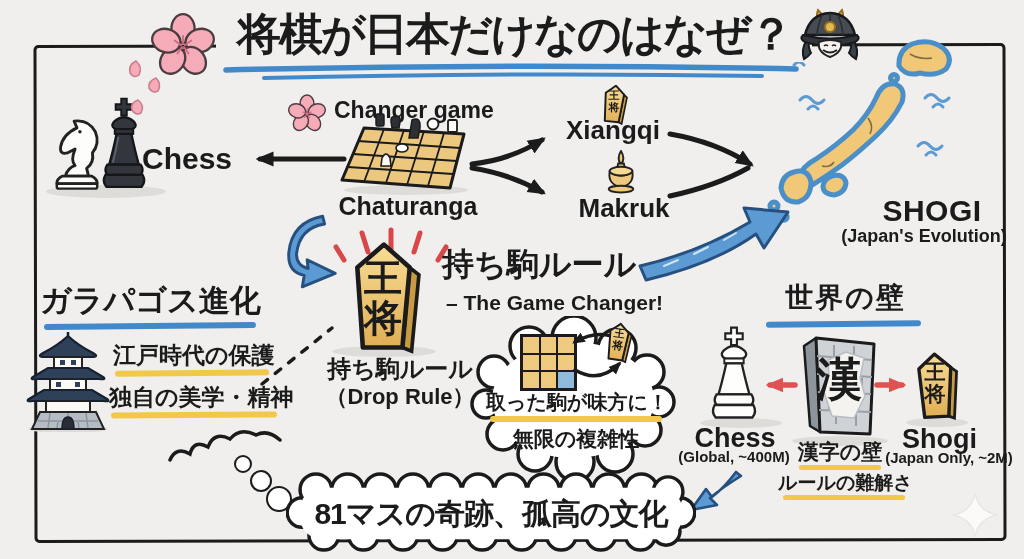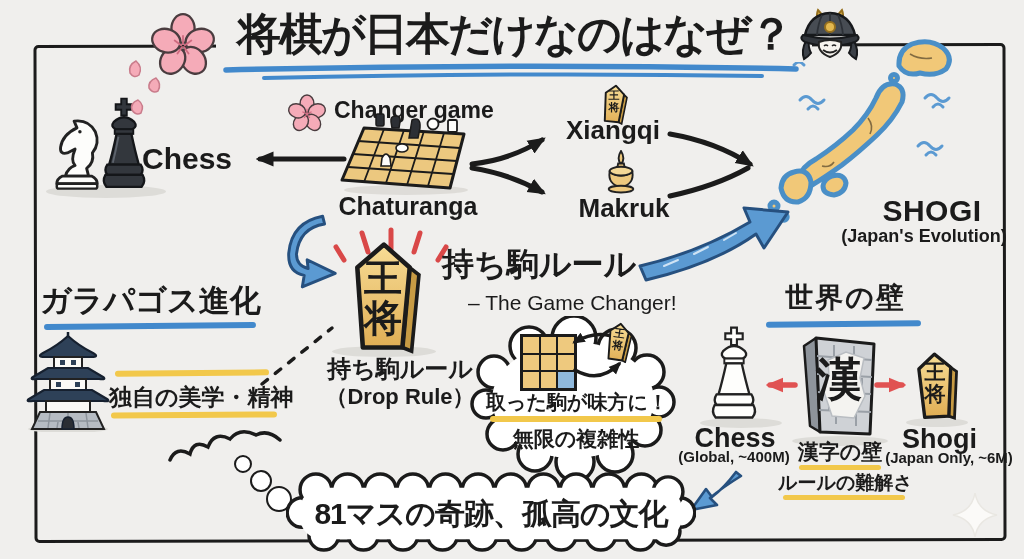--- a/index.html
+++ b/index.html
@@ -166,20 +166,21 @@
     <path d="M22,36 L62,36 Q72,42 77,45 Q81,48 73,47 L11,47 Q3,48 7,45 Q12,42 22,36 Z" fill="#2e4158" stroke="#16202f" stroke-width="2.2"></path>
     <rect x="24" y="47" width="36" height="11" fill="#fbfaf7" stroke="#222" stroke-width="2"></rect>
     <rect x="30" y="50" width="5" height="5" fill="#2e4158"></rect>
       <rect x="49" y="50" width="5" height="5" fill="#2e4158"></rect>
     <path d="M18,58 L66,58 Q76,64 81,67 Q85,70 77,69 L7,69 Q-1,70 3,67 Q8,64 18,58 Z" fill="#2e4158" stroke="#16202f" stroke-width="2.2"></path>
     <rect x="20" y="69" width="44" height="11" fill="#fbfaf7" stroke="#222" stroke-width="2"></rect>
     <path d="M14,80 L70,80 L78,97 L6,97 Z" fill="#b6bcc3" stroke="#222" stroke-width="2"></path>
     <path d="M12,89 L72,89 M24,81 L22,96 M42,81 L42,88 M60,81 L62,96 M32,90 L31,96 M52,90 L53,96" stroke="#8d949c" stroke-width="1.5" fill="none"></path>
     <path d="M36,97 Q36,85 42,85 Q48,85 48,97 Z" fill="#2a2e34" stroke="#16202f" stroke-width="1.5"></path>
   </svg>
+  <div class="abs t" style="left:113px;top:343px;width:162px;font-size:23px">江戸時代の保護</div>
   <div class="ul-y" style="left:115px;top:370px;width:154px;transform:rotate(-0.5deg)"></div>
   <div class="abs t" style="left:109px;top:385px;width:176px;font-size:23px">独自の美学・精神</div>
   <div class="ul-y" style="left:111px;top:412px;width:166px;transform:rotate(-0.4deg)"></div>
   <svg class="abs" style="left:166px;top:424px" width="120" height="54" viewBox="0 0 120 54">
     <path d="M4,36 Q10,22 24,30 Q28,15 42,23 Q48,7 64,15 Q74,3 90,11 Q102,5 114,16" fill="none" stroke="#1b1b1b" stroke-width="3.5" stroke-linecap="round"></path>
   </svg>
   <div class="bub" style="left:234px;top:455px;width:18px;height:18px;border-width:2.5px"></div>
   <div class="bub" style="left:250px;top:470px;width:22px;height:22px;border-width:2.5px"></div>
   <div class="bub" style="left:266px;top:486px;width:26px;height:26px;border-width:2.5px"></div>
 
@@ -202,21 +203,21 @@
           <stop offset="0" stop-color="#f7dc95"></stop>
           <stop offset="1" stop-color="#e0ae55"></stop>
         </linearGradient>
       </defs>
     <path d="M78,30 L88,38 L80,121 L70,117 Z" fill="#c79b44" stroke="#1b1b1b" stroke-width="4"></path>
     <path d="M50,5 L78,30 L70,117 L27,117 L21,30 Z" fill="url(#pg1)" stroke="#1b1b1b" stroke-width="5" stroke-linejoin="round"></path>
   </svg>
   <div class="chars" style="left:354px;top:258px;width:58px;font-size:38px">王
 将</div>
   <div class="abs t" style="left:442px;top:247px;width:210px;font-size:32px">持ち駒ルール</div>
-  <div class="abs t" style="left:468px;top:291px;width:210px;font-size:21px;font-weight:400">– The Game Changer!</div>
+  <div class="abs t" style="left:446px;top:291px;width:210px;font-size:21px;font-weight:700">– The Game Changer!</div>
   <div class="abs t ctr" style="left:308px;top:356px;width:184px;font-size:24px">持ち駒ルール</div>
   <div class="abs t ctr" style="left:308px;top:385px;width:184px;font-size:22px;font-weight:800">（Drop Rule）</div>
   <svg class="abs" style="left:256px;top:322px" width="82" height="68" viewBox="0 0 82 68">
     <path d="M6,62 L76,6" fill="none" stroke="#1b1b1b" stroke-width="3.5" stroke-linecap="round" stroke-dasharray="7 10"></path>
   </svg>
 
   <svg class="abs" style="left:468px;top:316px" width="212" height="164" viewBox="0 0 210 164">
     <g fill="#fff" stroke="#1b1b1b" stroke-width="3.5">
       <circle cx="105" cy="22" r="22"></circle>
         <circle cx="148" cy="32" r="19"></circle>
@@ -307,21 +308,21 @@
   </svg>
   <div class="chars" style="left:921px;top:361px;width:28px;font-size:21px">王
 将</div>
   <div class="abs t ctr" style="left:692px;top:423px;width:86px;font-size:27px">Chess</div>
   <div class="abs t ctr" style="left:676px;top:449px;width:116px;font-size:15px;font-weight:700">(Global, ~400M)</div>
   <div class="abs t ctr" style="left:796px;top:440px;width:88px;font-size:21px">漢字の壁</div>
   <div class="ul-y" style="left:799px;top:465px;width:82px;height:5px"></div>
   <div class="abs t ctr" style="left:778px;top:472px;width:132px;font-size:19px">ルールの難解さ</div>
   <div class="ul-y" style="left:783px;top:495px;width:122px;height:5px"></div>
   <div class="abs t ctr" style="left:902px;top:424px;width:74px;font-size:27px">Shogi</div>
-  <div class="abs t ctr" style="left:884px;top:450px;width:130px;font-size:15px;font-weight:700">(Japan Only, ~6M)</div>
+  <div class="abs t ctr" style="left:884px;top:450px;width:130px;font-size:15px;font-weight:700">(Japan Only, ~2M)</div>
   <svg class="abs" style="left:686px;top:468px" width="58" height="46" viewBox="0 0 58 46">
     <path d="M50,4 Q38,20 26,29 L20,21 L5,42 L31,37 L24,30 Q37,19 55,8 Z" fill="#5b9ad2" stroke="#26507f" stroke-width="2.6" stroke-linejoin="round"></path>
   </svg>
 
   <svg class="abs" style="left:286px;top:466px" width="410" height="93" viewBox="0 0 410 94">
     <g fill="#fff" stroke="#1b1b1b" stroke-width="3.5">
       <circle cx="14" cy="47" r="15"></circle>
         <circle cx="396" cy="47" r="15"></circle>
       <circle cx="28" cy="24" r="16"></circle>
         <circle cx="60" cy="24" r="16"></circle>

